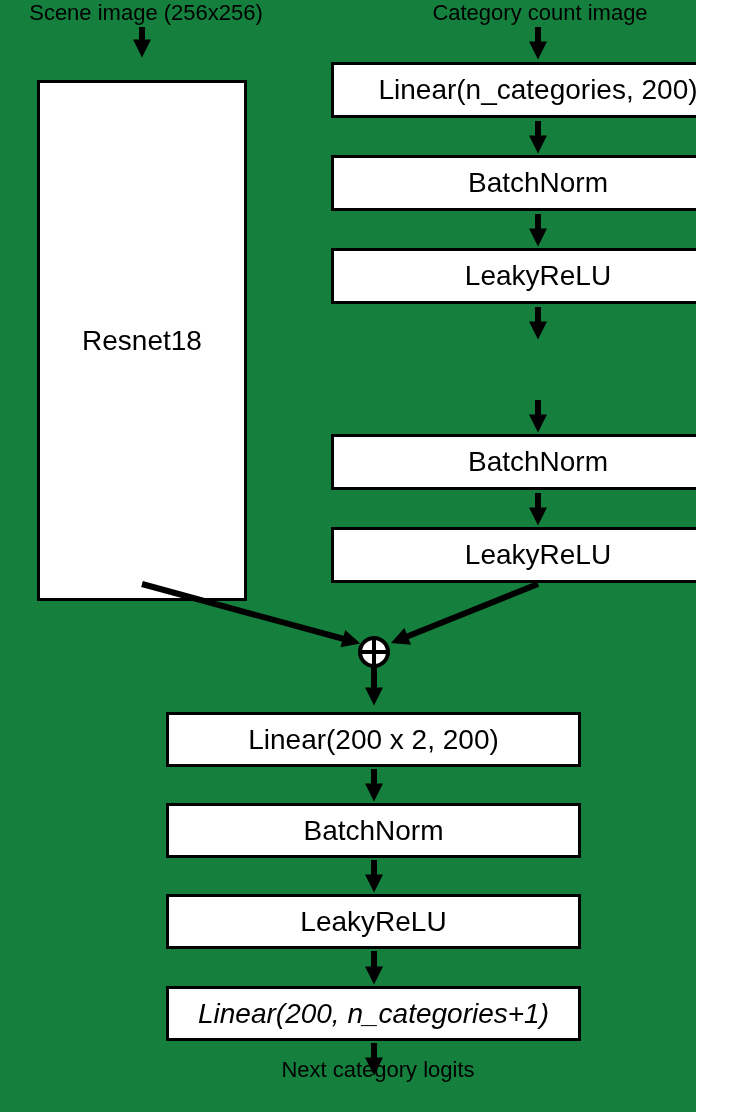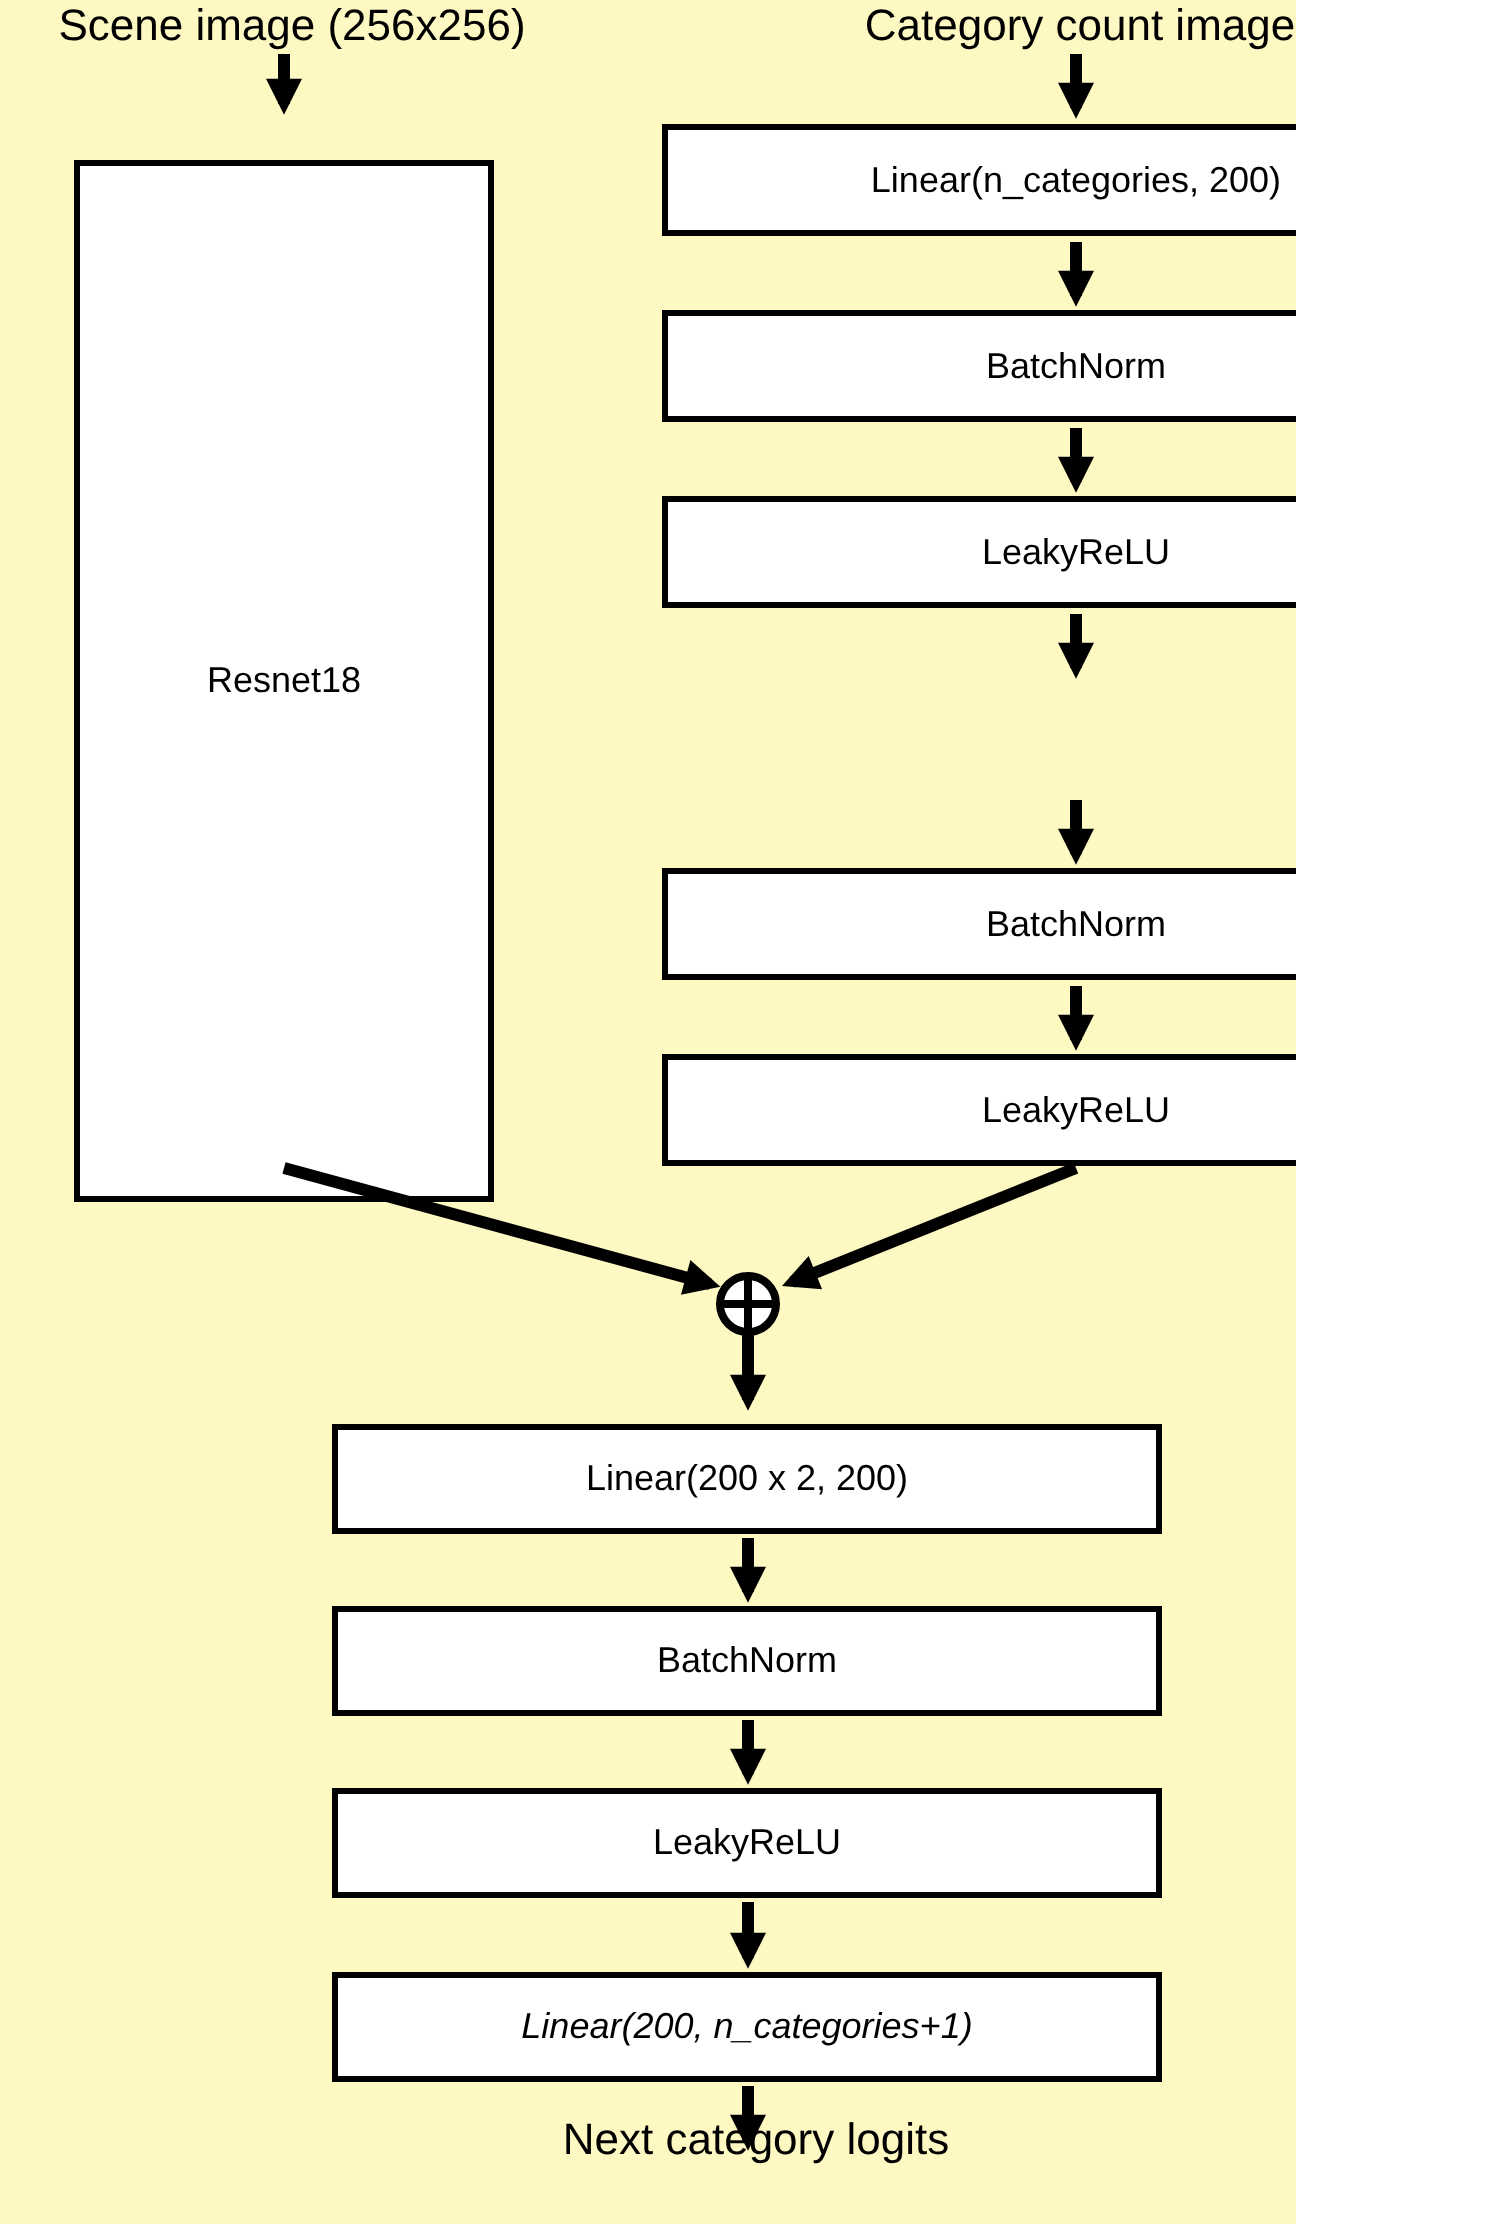--- a/index.html
+++ b/index.html
@@ -4,42 +4,43 @@
 <style>
   html, body {
     margin: 0;
     padding: 0;
     background: #ffffff;
   }
   #stage {
     position: relative;
     width: 648px;
     height: 1112px;
-    background: #fef9c3;
+    background: #15803d;
     font-family: "Liberation Sans", sans-serif;
     color: #000000;
     overflow: hidden;
+    padding-left: 48px;
   }
   .free-label {
     position: absolute;
     font-size: 22px;
     line-height: 24px;
     text-align: center;
     white-space: nowrap;
     color: #000000;
   }
   .node {
     position: absolute;
     box-sizing: border-box;
     border: 3px solid #000000;
     background: #ffffff;
     display: flex;
     align-items: center;
     justify-content: center;
-    font-size: 18px;
+    font-size: 28px;
     color: #000000;
     white-space: nowrap;
   }
   
   .resnet-box { left: 37px; top: 80px; width: 210px; height: 521px; }
   
   .rcol { left: 331px; width: 414px; height: 56px; }
   .r0 { top: 62px; }
   .r1 { top: 155px; }
   .r2 { top: 248px; }

